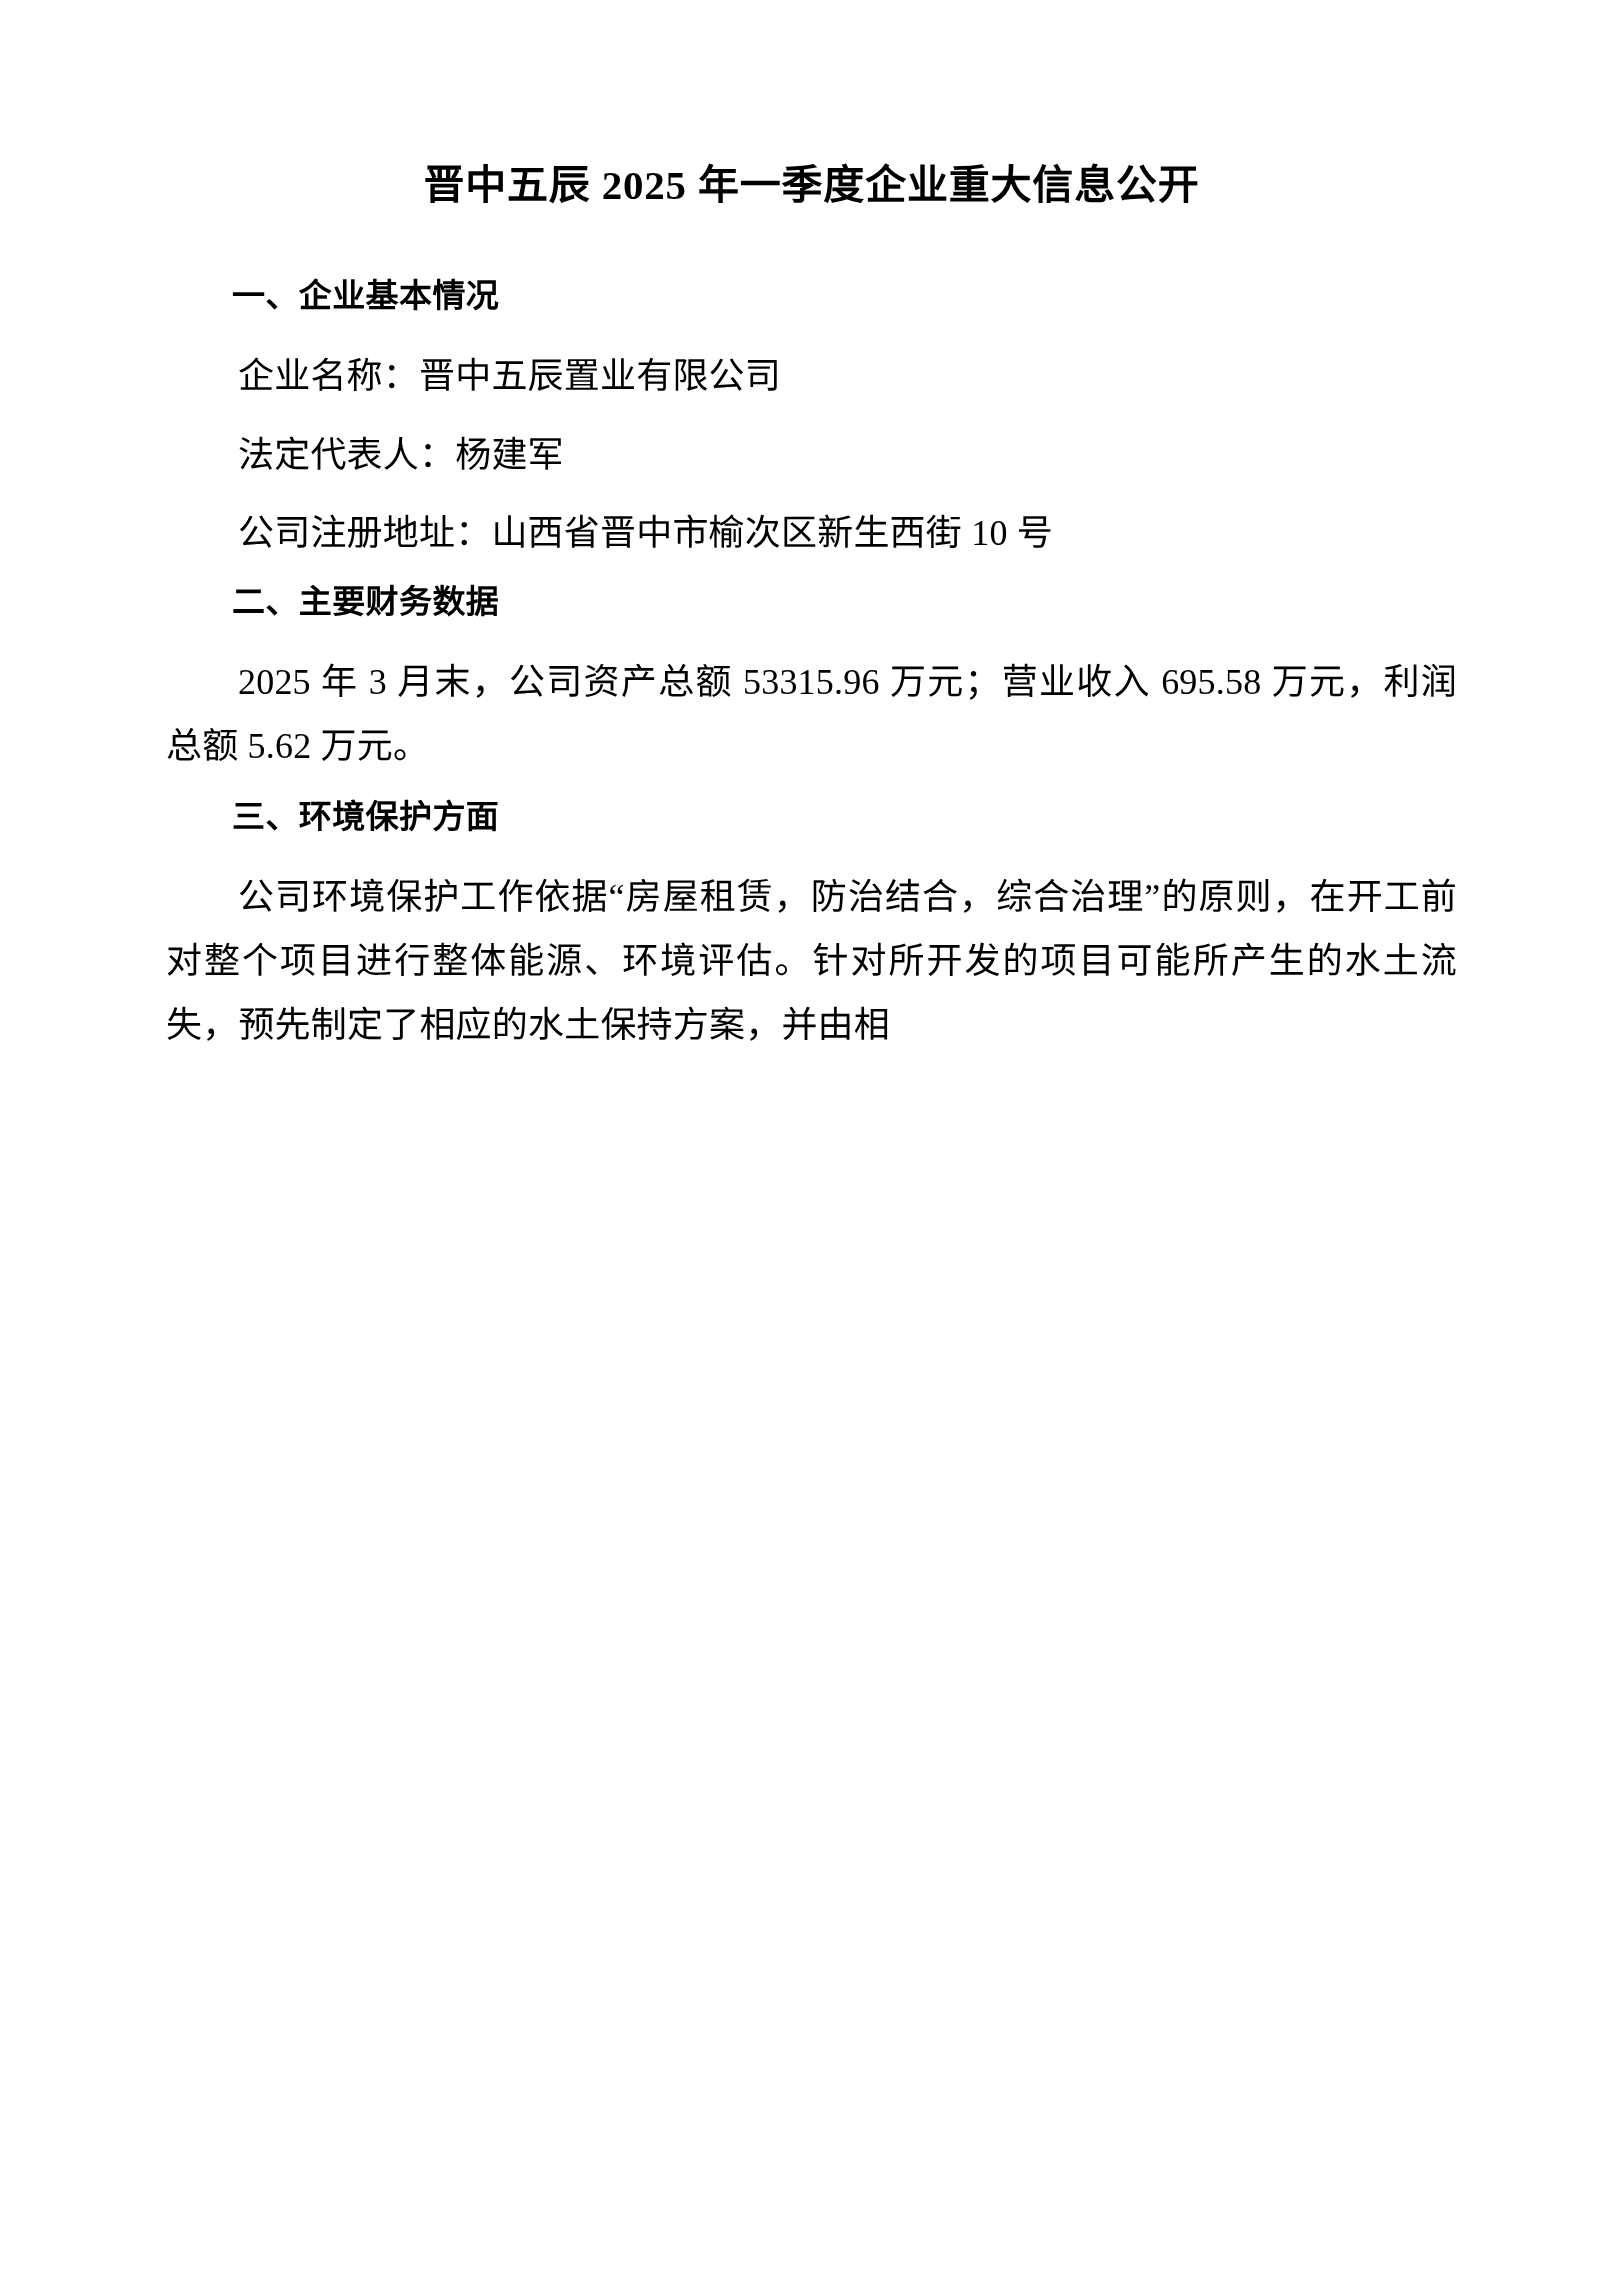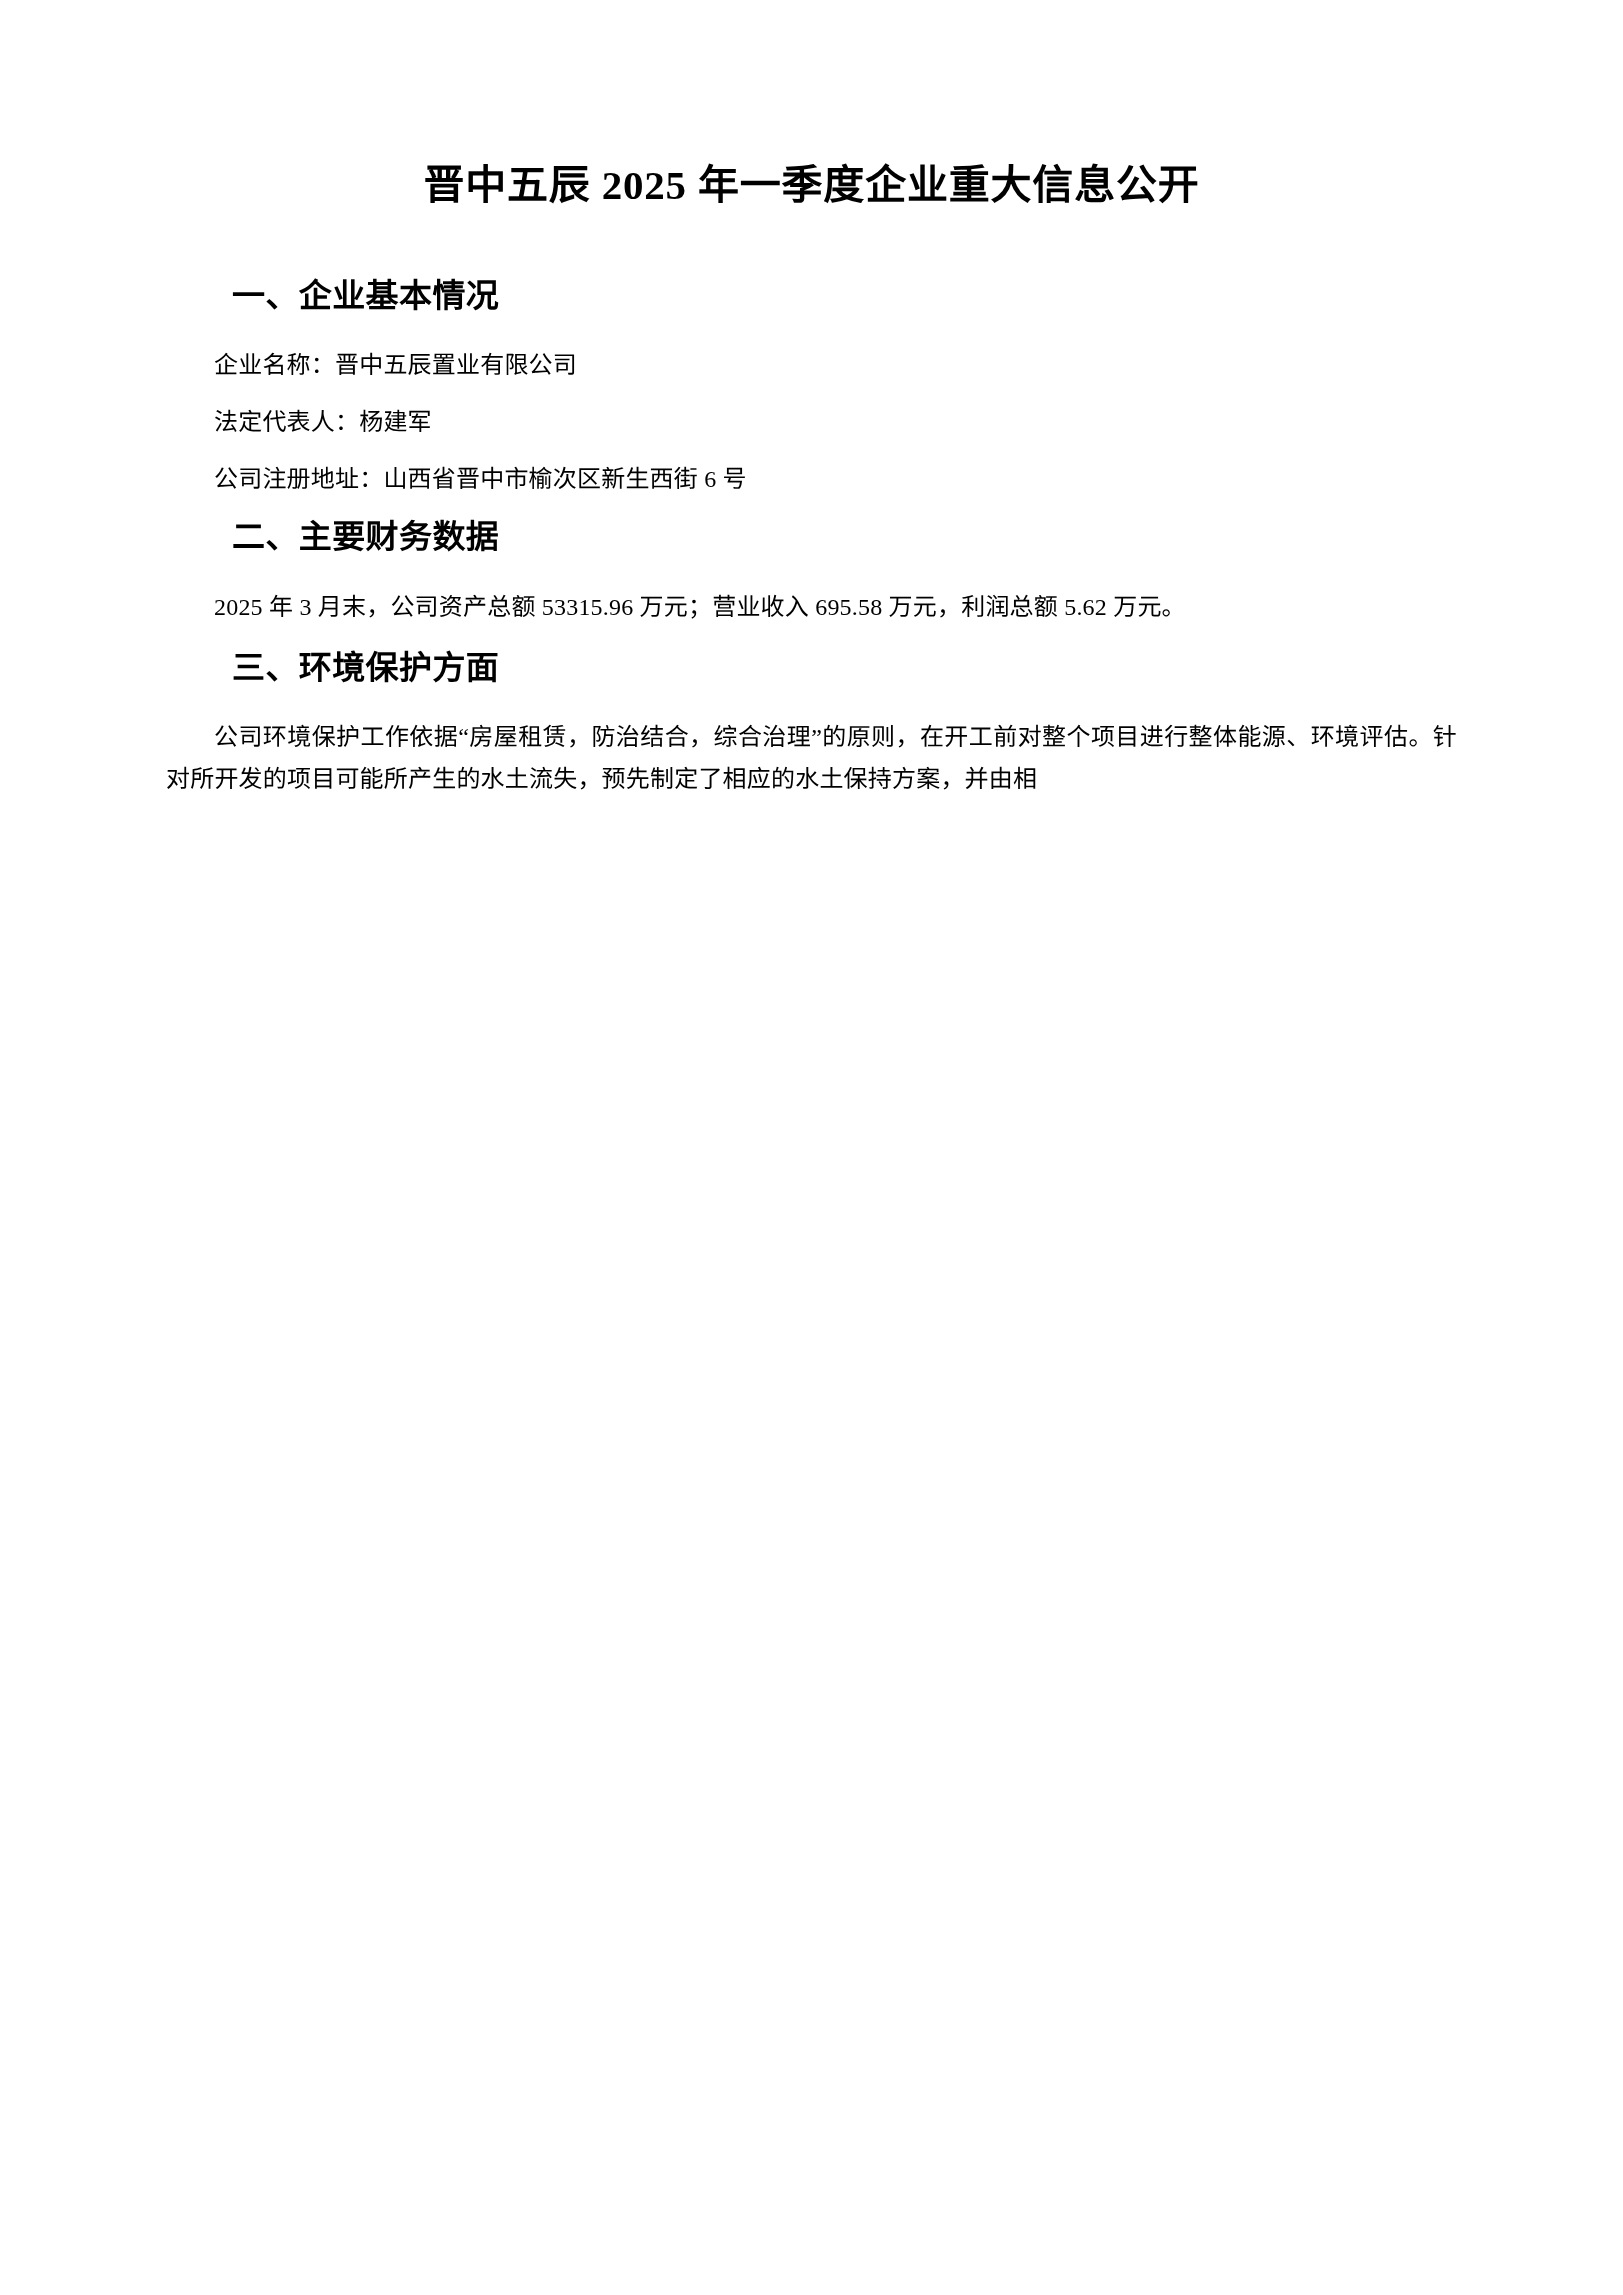--- a/index.html
+++ b/index.html
@@ -33,21 +33,21 @@
   .section-heading {
     font-size: 33px;
     font-weight: bold;
     line-height: 1.5;
     margin: 0 0 20.6px 0;
     text-indent: 2em;
     letter-spacing: 0.4px;
     font-family: Liberation Mono, monospace;
   }
   .para {
-    font-size: 24px;
+    font-size: 36px;
     line-height: 1.78;
     margin: 0 0 17.4px 0;
     text-indent: 2em;
     text-align: justify;
     text-justify: inter-ideograph;
     letter-spacing: 0.2px;
   }
   .para.tight {
     margin-bottom: 14.3px;
   }
@@ -58,21 +58,21 @@
 <div class="page">
 
   <h1 class="doc-title">晋中五辰 2025 年一季度企业重大信息公开</h1>
 
   <h2 class="section-heading">一、企业基本情况</h2>
 
   <p class="para tight">企业名称：晋中五辰置业有限公司</p>
 
   <p class="para tight">法定代表人：杨建军</p>
 
-  <p class="para tight">公司注册地址：山西省晋中市榆次区新生西街 6 号</p>
+  <p class="para tight">公司注册地址：山西省晋中市榆次区新生西街 10 号</p>
 
 
 
   <h2 class="section-heading">二、主要财务数据</h2>
 
   <p class="para">2025 年 3 月末，公司资产总额 53315.96 万元；营业收入 695.58 万元，利润总额 5.62 万元。</p>
 
   <h2 class="section-heading">三、环境保护方面</h2>
 
   <p class="para">公司环境保护工作依据“房屋租赁，防治结合，综合治理”的原则，在开工前对整个项目进行整体能源、环境评估。针对所开发的项目可能所产生的水土流失，预先制定了相应的水土保持方案，并由相</p>

